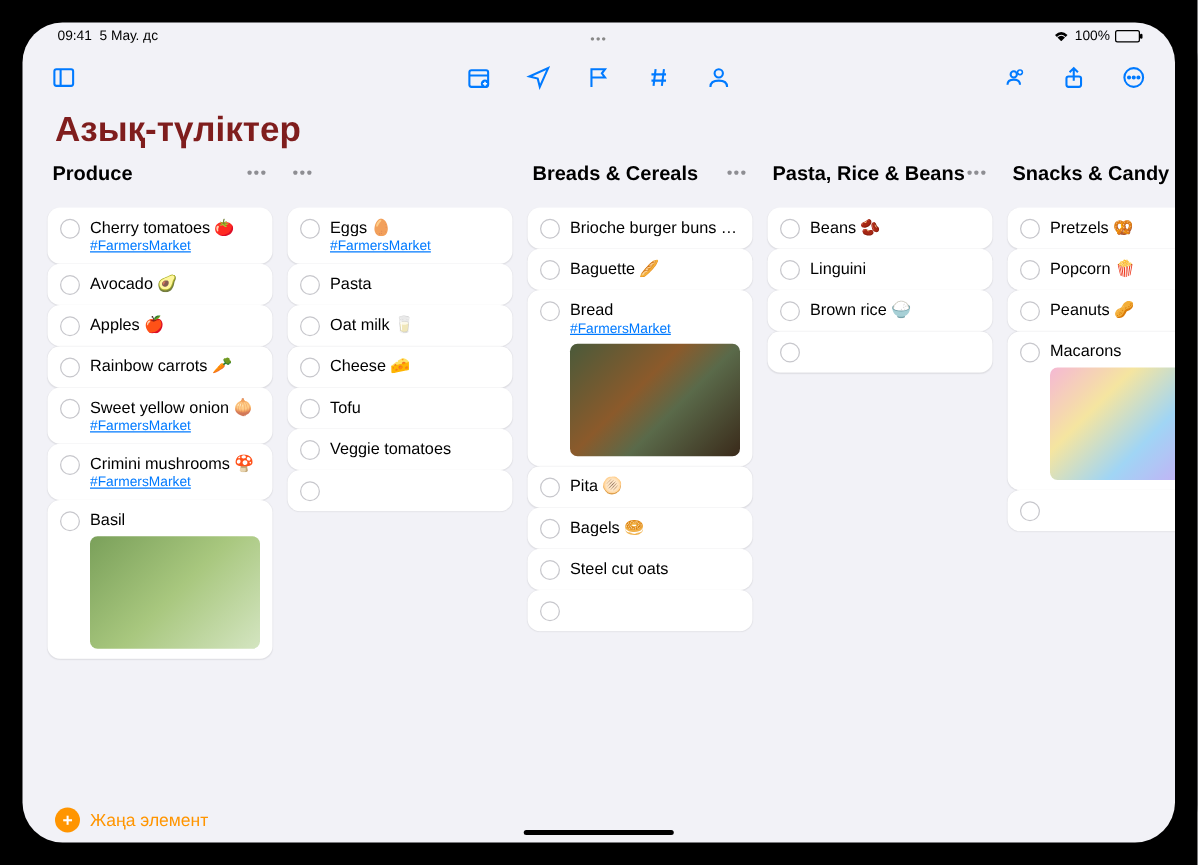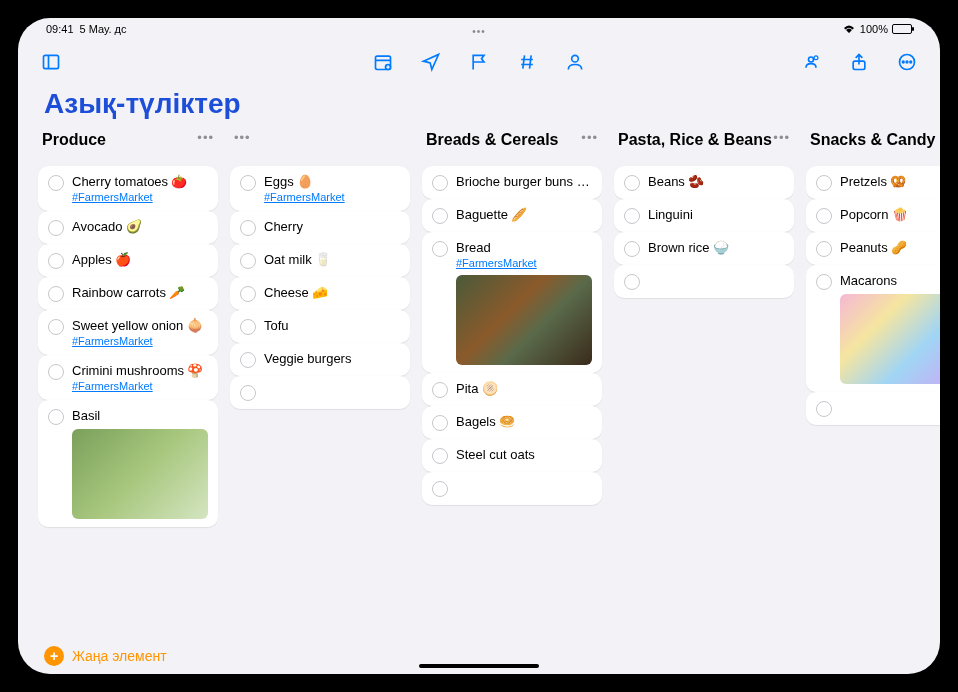--- a/index.html
+++ b/index.html
@@ -67,21 +67,21 @@
     .icon-btn {
       width: 26px; height: 26px;
       display: flex; align-items: center; justify-content: center;
       color: #007aff;
       cursor: pointer;
     }
     .icon-btn svg { width: 20px; height: 20px; }
     .title {
       font-size: 28px;
       font-weight: 700;
-      color: #1d4ed8;
+      color: #7f1d1d;
       padding: 4px 26px 10px;
     }
     .columns {
       flex: 1;
       display: flex;
       gap: 12px;
       padding: 0 20px;
       overflow-x: hidden;
     }
     .column {
@@ -331,21 +331,21 @@
             <div class="item">
               <div class="item-circle"></div>
               <div class="item-body">
                 <span class="item-label">Eggs 🥚</span>
                 <span class="item-tag">#FarmersMarket</span>
               </div>
             </div>
             <div class="item">
               <div class="item-circle"></div>
               <div class="item-body">
-                <span class="item-label">Cherry</span>
+                <span class="item-label">Pasta</span>
               </div>
             </div>
             <div class="item">
               <div class="item-circle"></div>
               <div class="item-body">
                 <span class="item-label">Oat milk 🥛</span>
               </div>
             </div>
             <div class="item">
               <div class="item-circle"></div>
@@ -355,21 +355,21 @@
             </div>
             <div class="item">
               <div class="item-circle"></div>
               <div class="item-body">
                 <span class="item-label">Tofu</span>
               </div>
             </div>
             <div class="item">
               <div class="item-circle"></div>
               <div class="item-body">
-                <span class="item-label">Veggie burgers</span>
+                <span class="item-label">Veggie tomatoes</span>
               </div>
             </div>
             <div class="item empty">
               <div class="item-circle"></div>
               <div class="item-body"></div>
             </div>
           </div>
         </div>
         <div class="column">
           <div class="column-header">

